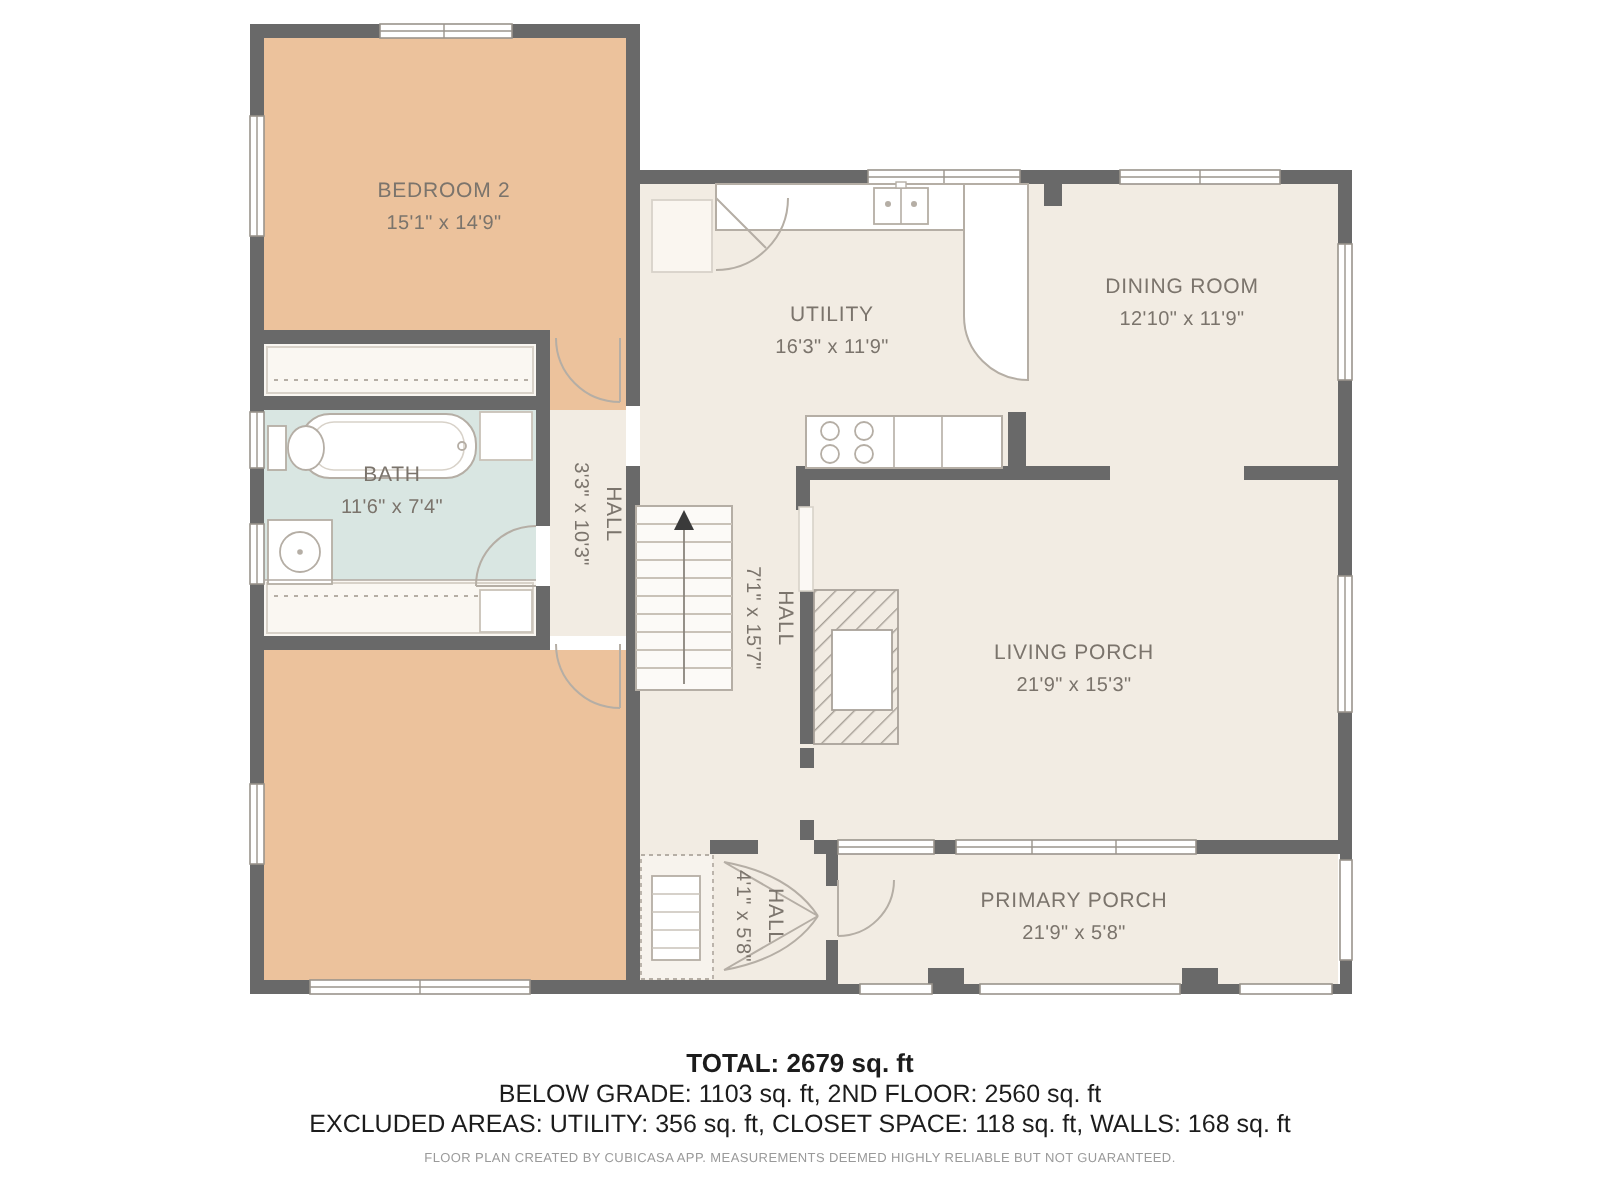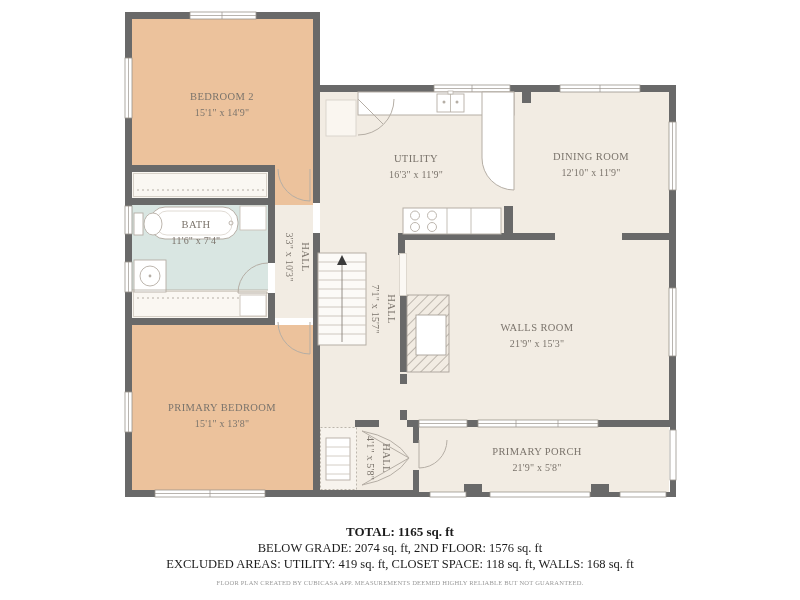--- a/index.html
+++ b/index.html
@@ -1,17 +1,17 @@
 <!DOCTYPE html>
 <html><head>
 <meta charset="utf-8">
 <style>
   html,body{margin:0;padding:0;background:#ffffff;}
   #stage{position:relative;width:800px;height:600px;background:#ffffff;overflow:hidden;
-         font-family:Liberation Serif, serif;}
+         font-family:Liberation Sans, sans-serif;}
   svg{position:absolute;left:0;top:0;}
   .label{position:absolute;text-align:center;color:#7b746c;
          transform:translate(-50%,-50%);white-space:nowrap;line-height:1.5;}
   .label .rname{display:block;font-size:10.5px;letter-spacing:.4px;}
   .label .rdims{display:block;font-size:10px;letter-spacing:.2px;}
   .label.vert{transform:translate(-50%,-50%) rotate(90deg);}
   .summary{position:absolute;left:0;top:524px;width:800px;text-align:center;color:#1c1c1c;}
   .summary .total{font-size:13px;font-weight:bold;margin:0 0 1px 0;}
   .summary .line{font-size:12.5px;margin:0 0 1px 0;}
   .summary .disc{font-size:6.5px;color:#9a9a9a;margin-top:7px;letter-spacing:.2px;}
@@ -197,53 +197,49 @@
 </svg>
 
   <div class="label" style="left:222px;top:104px">
     <span class="rname">BEDROOM 2</span>
     <span class="rdims">15'1" x 14'9"</span>
   </div>
   <div class="label" style="left:416px;top:166px">
     <span class="rname">UTILITY</span>
     <span class="rdims">16'3" x 11'9"</span>
   </div>
-  <div class="label" style="left:591px;top:164px">
+  <div class="label" style="left:591px;top:152px">
     <span class="rname">DINING ROOM</span>
     <span class="rdims">12'10" x 11'9"</span>
   </div>
-  <div class="label" style="left:196px;top:232px">
+  <div class="label" style="left:196px;top:246px">
     <span class="rname">BATH</span>
     <span class="rdims">11'6" x 7'4"</span>
   </div>
   <div class="label vert" style="left:298px;top:257px">
     <span class="rname">HALL</span>
     <span class="rdims">3'3" x 10'3"</span>
   </div>
   <div class="label vert" style="left:384px;top:309px">
     <span class="rname">HALL</span>
     <span class="rdims">7'1" x 15'7"</span>
   </div>
   <div class="label" style="left:537px;top:335px">
-    <span class="rname">WALLS ROOM</span>
+    <span class="rname">LIVING PORCH</span>
     <span class="rdims">21'9" x 15'3"</span>
-  </div>
-  <div class="label" style="left:222px;top:415px">
-    <span class="rname">PRIMARY BEDROOM</span>
-    <span class="rdims">15'1" x 13'8"</span>
   </div>
   <div class="label vert" style="left:379px;top:458px">
     <span class="rname">HALL</span>
     <span class="rdims">4'1" x 5'8"</span>
   </div>
   <div class="label" style="left:537px;top:459px">
     <span class="rname">PRIMARY PORCH</span>
     <span class="rdims">21'9" x 5'8"</span>
   </div>
 
   <div class="summary">
-    <div class="total">TOTAL: 1165 sq. ft</div>
-    <div class="line">BELOW GRADE: 2074 sq. ft, 2ND FLOOR: 1576 sq. ft</div>
-    <div class="line">EXCLUDED AREAS: UTILITY: 419 sq. ft, CLOSET SPACE: 118 sq. ft, WALLS: 168 sq. ft</div>
+    <div class="total">TOTAL: 2679 sq. ft</div>
+    <div class="line">BELOW GRADE: 1103 sq. ft, 2ND FLOOR: 2560 sq. ft</div>
+    <div class="line">EXCLUDED AREAS: UTILITY: 356 sq. ft, CLOSET SPACE: 118 sq. ft, WALLS: 168 sq. ft</div>
     <div class="disc">FLOOR PLAN CREATED BY CUBICASA APP. MEASUREMENTS DEEMED HIGHLY RELIABLE BUT NOT GUARANTEED.</div>
   </div>
 
 </div>
 
 </body></html>

